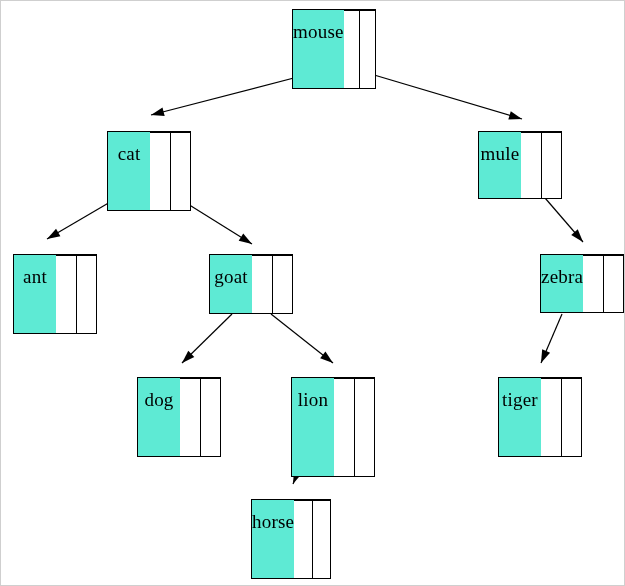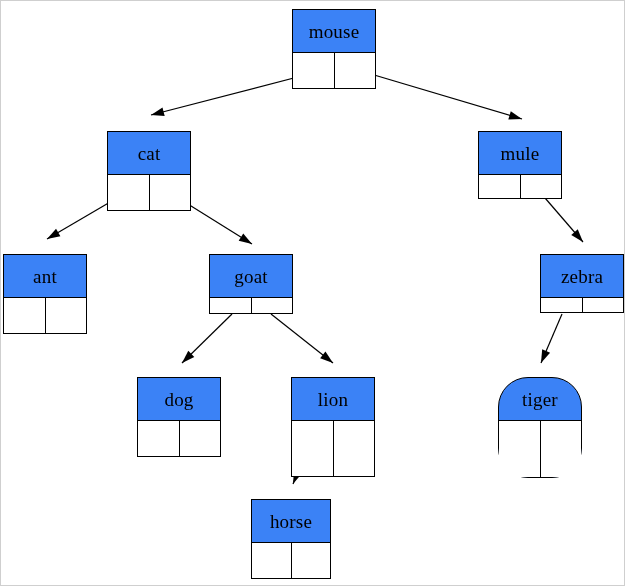--- a/index.html
+++ b/index.html
@@ -23,23 +23,22 @@
     left: 0;
     top: 0;
     width: 625px;
     height: 586px;
     pointer-events: none;
   }
   .node {
     position: absolute;
     box-sizing: border-box;
     border: 1.4px solid #000000;
-    background: #3b82f6;
+    background: #5eead4;
     display: flex;
-    flex-direction: column;
     z-index: 2;
   }
   .node-label {
     flex: 0 0 42px;
     height: 42px;
     display: flex;
     align-items: center;
     justify-content: center;
     font-size: 19px;
     line-height: 1;
@@ -118,21 +117,21 @@
           <div class="ptr right"></div>
         </div>
       </div>
       <div class="node" style="left: 477px; top: 130px; width: 84px; height: 68px;">
         <div class="node-label" style="flex-basis: 42px; height: 42px;">mule</div>
         <div class="node-pointers">
           <div class="ptr left"></div>
           <div class="ptr right"></div>
         </div>
       </div>
-      <div class="node" style="left: 2px; top: 253px; width: 84px; height: 80px;">
+      <div class="node" style="left: 12px; top: 253px; width: 84px; height: 80px;">
         <div class="node-label" style="flex-basis: 42px; height: 42px;">ant</div>
         <div class="node-pointers">
           <div class="ptr left"></div>
           <div class="ptr right"></div>
         </div>
       </div>
       <div class="node" style="left: 208px; top: 253px; width: 84px; height: 60px;">
         <div class="node-label" style="flex-basis: 42px; height: 42px;">goat</div>
         <div class="node-pointers">
           <div class="ptr left"></div>
@@ -153,21 +152,21 @@
           <div class="ptr right"></div>
         </div>
       </div>
       <div class="node" style="left: 290px; top: 376px; width: 84px; height: 100px;">
         <div class="node-label" style="flex-basis: 42px; height: 42px;">lion</div>
         <div class="node-pointers">
           <div class="ptr left"></div>
           <div class="ptr right"></div>
         </div>
       </div>
-      <div class="node" style="left: 497px; top: 376px; width: 84px; height: 101px; border-radius: 30px;">
+      <div class="node" style="left: 497px; top: 376px; width: 84px; height: 80px;">
         <div class="node-label" style="flex-basis: 42px; height: 42px;">tiger</div>
         <div class="node-pointers">
           <div class="ptr left"></div>
           <div class="ptr right"></div>
         </div>
       </div>
       <div class="node" style="left: 250px; top: 498px; width: 80px; height: 80px;">
         <div class="node-label" style="flex-basis: 42px; height: 42px;">horse</div>
         <div class="node-pointers">
           <div class="ptr left"></div>

